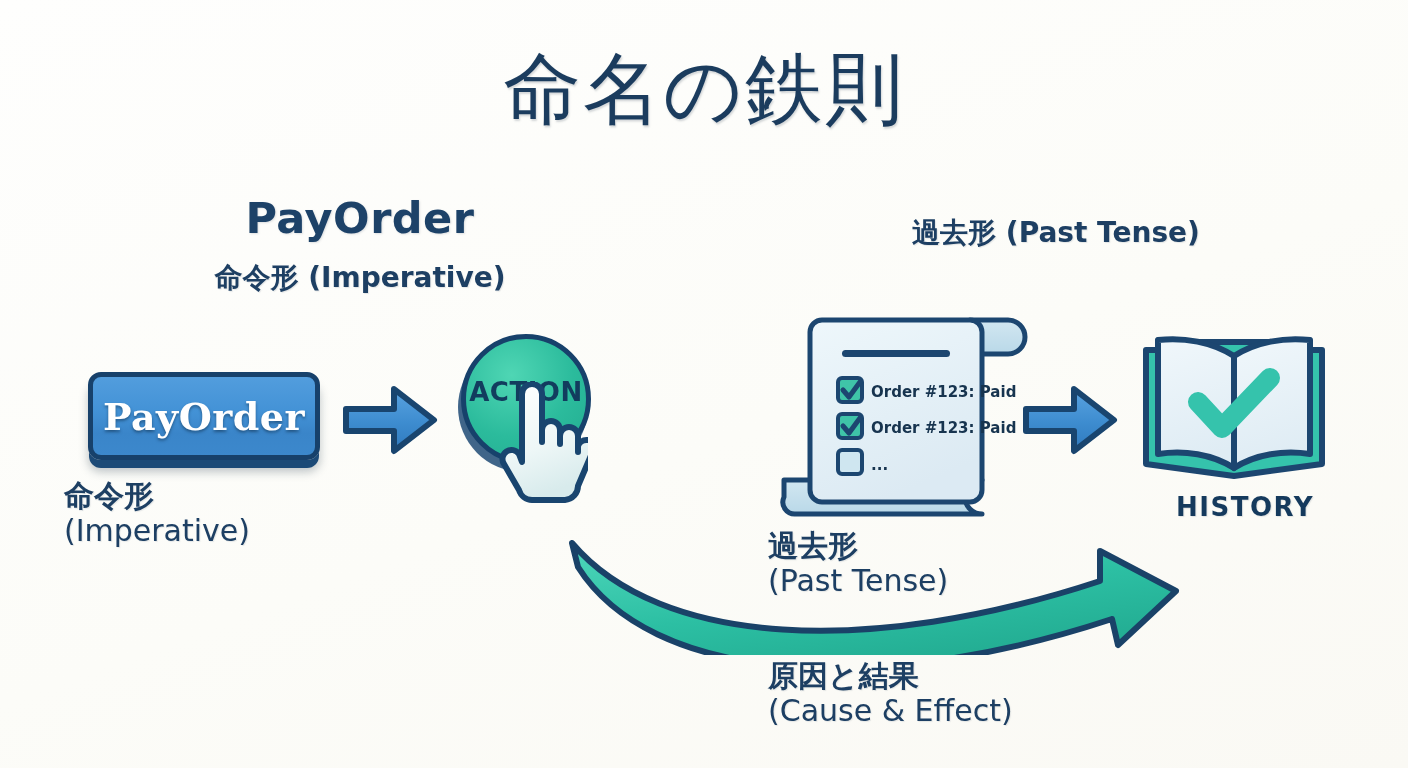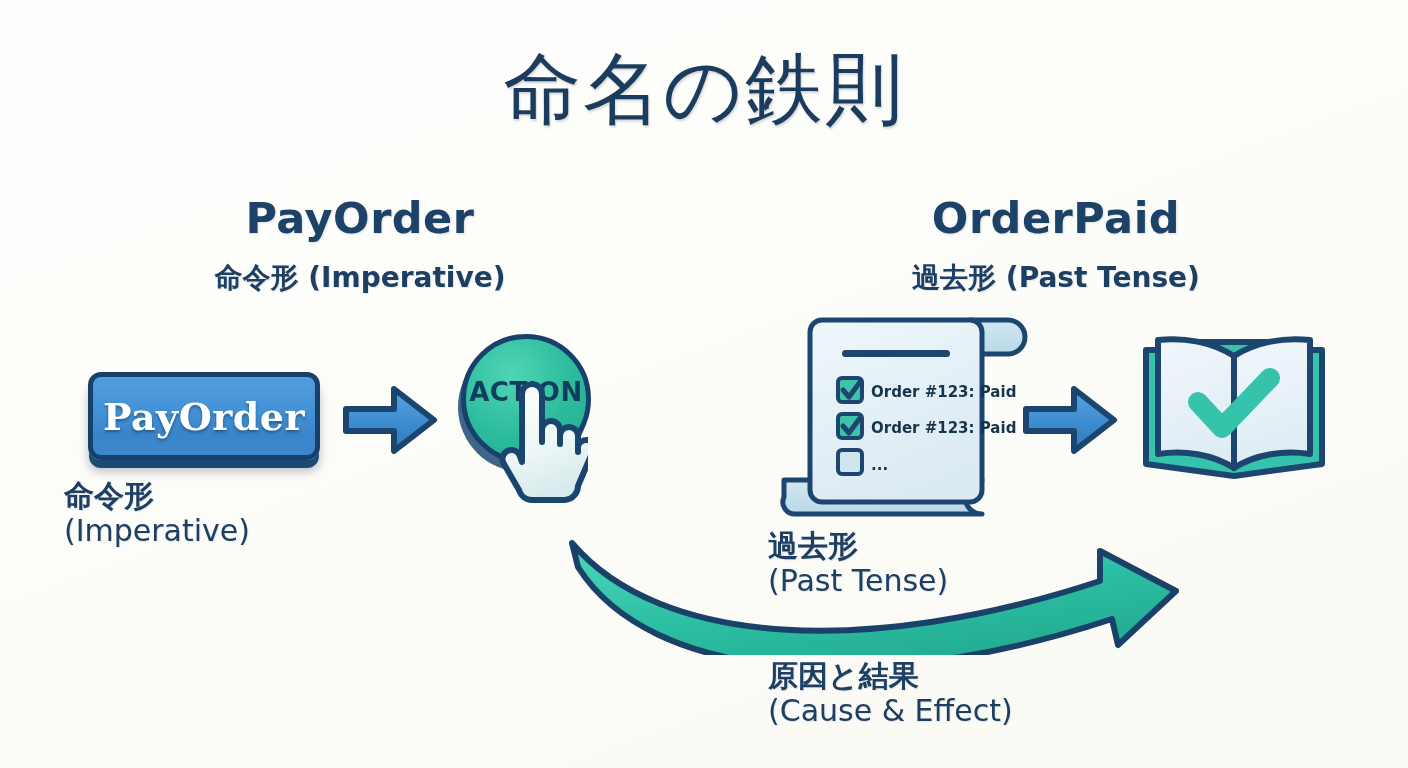--- a/index.html
+++ b/index.html
@@ -188,21 +188,20 @@
 <div id="stage">
 
   <div class="title">命名の鉄則</div>
 
   <div class="col-head" id="head-left">
     <div class="ch-main">PayOrder</div>
     <div class="ch-sub">命令形 (Imperative)</div>
   </div>
 
   <div class="col-head" id="head-right">
-    <div class="ch-main">OrderPaid</div>
     <div class="ch-sub">過去形 (Past Tense)</div>
   </div>
 
   <div id="payorder-button">
     <span class="btn-label">PayOrder</span>
   </div>
 
   <div class="caption" id="caption-left">
     <span class="cap-jp">命令形</span>
     <span class="cap-en">(Imperative)</span>
@@ -314,20 +313,21 @@
     <path d="M10,24 L10,138 L98,150 L186,138 L186,24 L162,24 L162,16 L34,16 L34,24 Z" fill="#35c3ac" stroke="#1c4670" stroke-width="6" stroke-linejoin="round"></path>
 
     <path d="M22,14 L22,128 C48,124 76,128 98,142 L98,30 C76,16 48,11 22,14 Z" fill="url(#pagegrad)" stroke="#1c4670" stroke-width="6" stroke-linejoin="round"></path>
 
     <path d="M174,14 L174,128 C148,124 120,128 98,142 L98,30 C120,16 148,11 174,14 Z" fill="url(#pagegrad)" stroke="#1c4670" stroke-width="6" stroke-linejoin="round"></path>
 
     <path d="M62,76 l24,26 l48,-50" fill="none" stroke="#35c3ac" stroke-width="20" stroke-linecap="round" stroke-linejoin="round"></path>
     <path d="M62,76 l24,26 l48,-50" fill="none" stroke="#1c4670" stroke-width="6" stroke-linecap="round" stroke-linejoin="round" opacity="0.0"></path>
   </svg>
 
+  <div id="history-label">HISTORY</div>
 
   <svg id="curved-arrow" width="680" height="140" viewBox="0 0 680 140">
     <defs>
       <linearGradient id="curvegrad" x1="0" y1="0" x2="0.6" y2="1">
         <stop offset="0%" stop-color="#4ed7bb"></stop>
         <stop offset="55%" stop-color="#2cbfa3"></stop>
         <stop offset="100%" stop-color="#22ab91"></stop>
       </linearGradient>
     </defs>
 

